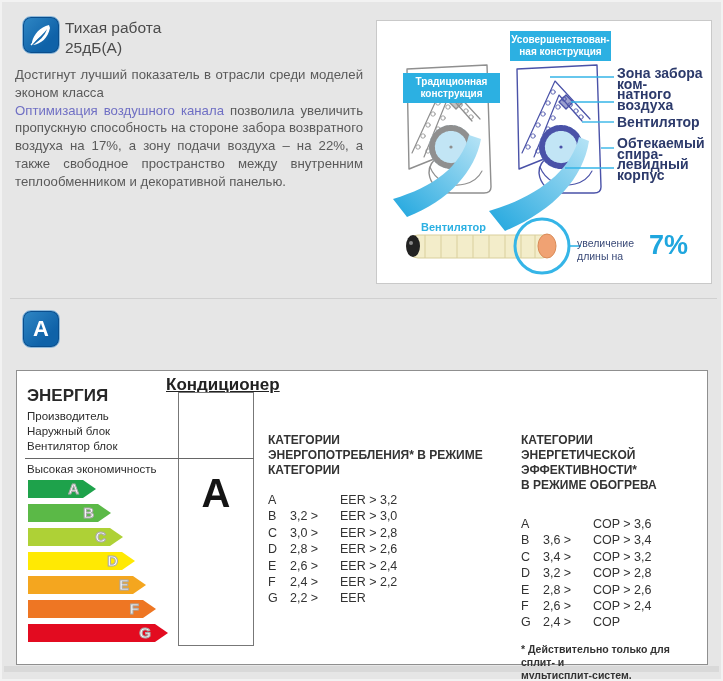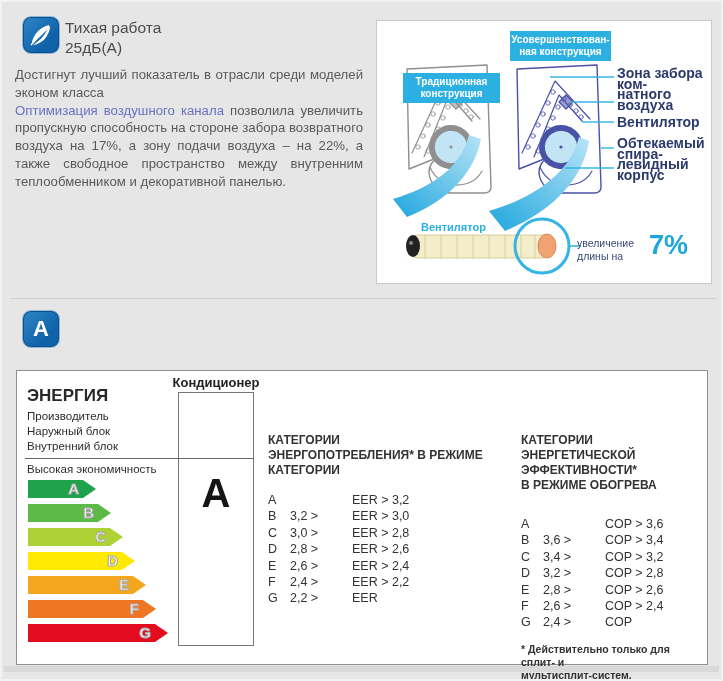--- a/index.html
+++ b/index.html
@@ -59,21 +59,21 @@
   .len-value{position:absolute;left:272px;top:209px;font-size:27px;font-weight:bold;color:#1fa6de;}
 
   .divider{position:absolute;left:8px;top:296px;width:707px;height:1px;background:#d0d0d0;}
 
   
   .energy-box{
     position:absolute;left:14px;top:368px;width:692px;height:295px;
     background:#fff;border:1px solid #8f8f8f;
   }
   .cond{position:absolute;left:149px;top:4px;width:100px;text-align:center;
-        font-size:13px;font-weight:bold;color:#222;}
+        font-size:17px;font-weight:bold;color:#222;text-decoration:underline;}
   .class-col{position:absolute;left:161px;top:21px;width:76px;height:254px;
         border:1px solid #777;background:#fff;z-index:1;}
   .big-class{position:absolute;left:0;right:0;top:80px;text-align:center;
         font-size:40px;font-weight:bold;color:#141414;line-height:1;}
   .lbl-energy{position:absolute;left:10px;top:15px;font-size:17px;font-weight:bold;color:#282828;text-align:right;}
   .lbl-lines{position:absolute;left:10px;top:38px;font-size:11.5px;line-height:15px;color:#2c2c2c;}
   .hline{position:absolute;left:8px;top:87px;width:229px;height:1px;background:#666;z-index:2;}
   .higheff{position:absolute;left:10px;top:92px;font-size:11.5px;color:#2c2c2c;}
   .arrows{position:absolute;left:11px;top:109px;}
   .arrow{
@@ -87,21 +87,21 @@
   }
   .tbl{position:absolute;color:#333;}
   .tbl-eer{left:251px;top:62px;width:245px;}
   .tbl-cop{left:504px;top:62px;width:182px;}
   .tbl-h div{font-weight:bold;font-size:12px;line-height:15px;}
   .tbl-eer .tbl-rows{margin-top:14px;}
   .tbl-cop .tbl-rows{margin-top:23px;}
   .trow{display:flex;line-height:16.4px;font-size:12.5px;}
   .trow .cls{width:22px;}
   .trow .lft{width:44px;text-align:left;}
-  .trow .rgt{margin-left:18px;}
+  .trow .rgt{margin-left:6px;}
   .footnote{margin-top:12px;font-size:10.5px;line-height:13px;font-weight:bold;
             color:#333;white-space:pre-line;}
 
   .bottom-band{position:absolute;left:2px;top:664px;width:715px;height:6px;background:#d9d9d9;}
   .bottom-line{position:absolute;left:2px;top:677px;width:715px;height:1px;background:#d4d4d4;}
 </style>
 </head>
 <body>
 
 <div class="page">
@@ -218,21 +218,21 @@
   <div class="energy-box">
     <div class="cond">Кондиционер</div>
     <div class="class-col">
       <div class="big-class">A</div>
     </div>
 
     <div class="lbl-energy">ЭНЕРГИЯ</div>
     <div class="lbl-lines">
       <div>Производитель</div>
       <div>Наружный блок</div>
-      <div>Внутренний блок</div>
+      <div>Вентилятор блок</div>
     </div>
     <div class="hline"></div>
     <div class="higheff">Высокая экономичность</div>
 
     <div class="arrows">
       <div class="arrow" style="width: 68px; background: rgb(30, 162, 75);">
           <span class="al">A</span>
         </div>
       <div class="arrow" style="width: 83px; background: rgb(91, 185, 71);">
           <span class="al">B</span>

